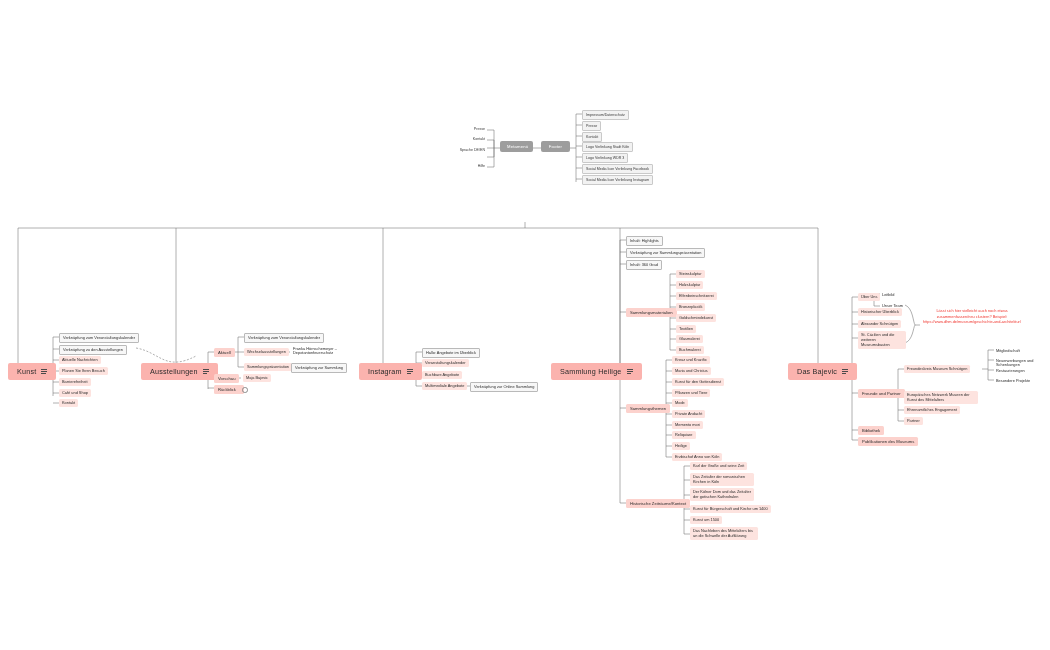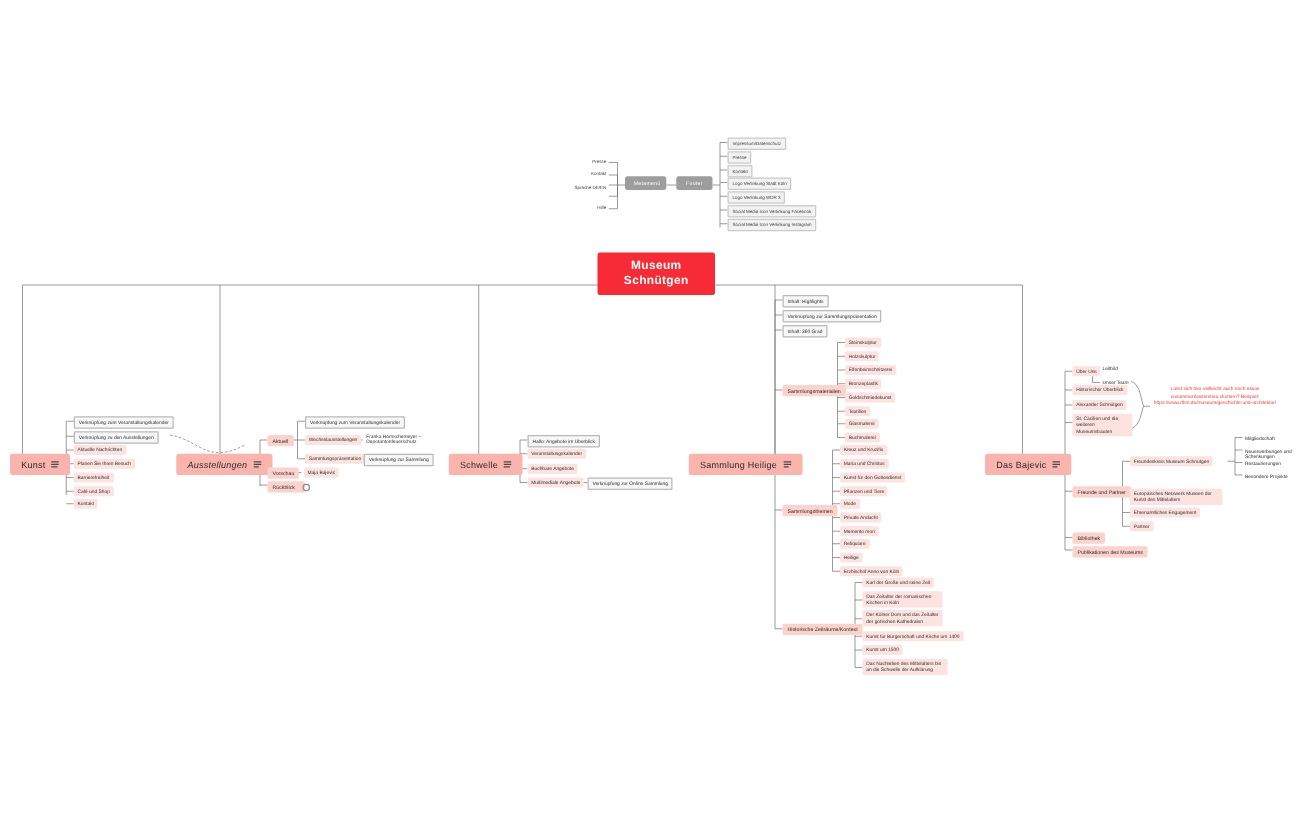--- a/index.html
+++ b/index.html
@@ -269,21 +269,20 @@
 
       <path d="M982 369 H988"></path>
       <path d="M988 350 V380"></path>
       <path d="M988 350 H994"></path>
       <path d="M988 360 H994"></path>
       <path d="M988 370 H994"></path>
       <path d="M988 380 H994"></path>
     </g>
   </svg>
 
-  <div class="node root" style="left:478px;top:202px;width:94px;">Museum Schnütgen</div>
 
   <div class="node grey" style="left:500px;top:141px;width:33px;">Metamenü</div>
 
   <div class="node greyplain" style="left:462px;top:126px;width:25px;">Presse</div>
   <div class="node greyplain" style="left:460px;top:136px;width:27px;">Kontakt</div>
   <div class="node greyplain" style="left:452px;top:147px;width:35px;">Sprache DE/EN</div>
   <div class="node greyplain" style="left:466px;top:163px;width:21px;">Hilfe</div>
 
   <div class="node grey" style="left:541px;top:141px;width:29px;">Footer</div>
 
@@ -305,21 +304,21 @@
   </div>
 
   <div class="node boxed" style="left:59px;top:333px;">Verknüpfung zum Veranstaltungskalender</div>
   <div class="node boxed" style="left:59px;top:345px;">Verknüpfung zu den Ausstellungen</div>
   <div class="node l3" style="left:59px;top:356px;">Aktuelle Nachrichten</div>
   <div class="node l3" style="left:59px;top:367px;">Planen Sie Ihren Besuch</div>
   <div class="node l3" style="left:59px;top:378px;">Barrierefreiheit</div>
   <div class="node l3" style="left:59px;top:389px;">Café und Shop</div>
   <div class="node l3" style="left:59px;top:399px;">Kontakt</div>
 
-  <div class="node l1" style="left:141px;top:363px;font-style:italic;">
+  <div class="node l1" style="left:141px;top:363px;">
     <span>Ausstellungen</span>
     <span class="hamb">
         <i></i>
         <i></i>
         <i></i>
       </span>
   </div>
 
   <div class="node l2" style="left:214px;top:348px;">Aktuell</div>
   <div class="node boxed" style="left:244px;top:333px;">Verknüpfung zum Veranstaltungskalender</div>
@@ -331,21 +330,21 @@
 
   <div class="node l2" style="left:214px;top:374px;">Vorschau</div>
   <div class="node l3" style="left:243px;top:374px;">Maja Bajevic</div>
 
   <div class="node l2" style="left:214px;top:385px;padding-right:8px;">
     <span>Rückblick</span>
   </div>
   <span class="circ" style="position:absolute;left:240px;top:387px;"></span>
 
   <div class="node l1" style="left:359px;top:363px;">
-    <span>Schwelle</span>
+    <span>Instagram</span>
     <span class="hamb">
         <i></i>
         <i></i>
         <i></i>
       </span>
   </div>
 
   <div class="node boxed" style="left:422px;top:348px;">Hallo: Angebote im Überblick</div>
   <div class="node l3" style="left:422px;top:359px;">Veranstaltungskalender</div>
   <div class="node l3" style="left:422px;top:371px;">Buchbare Angebote</div>

